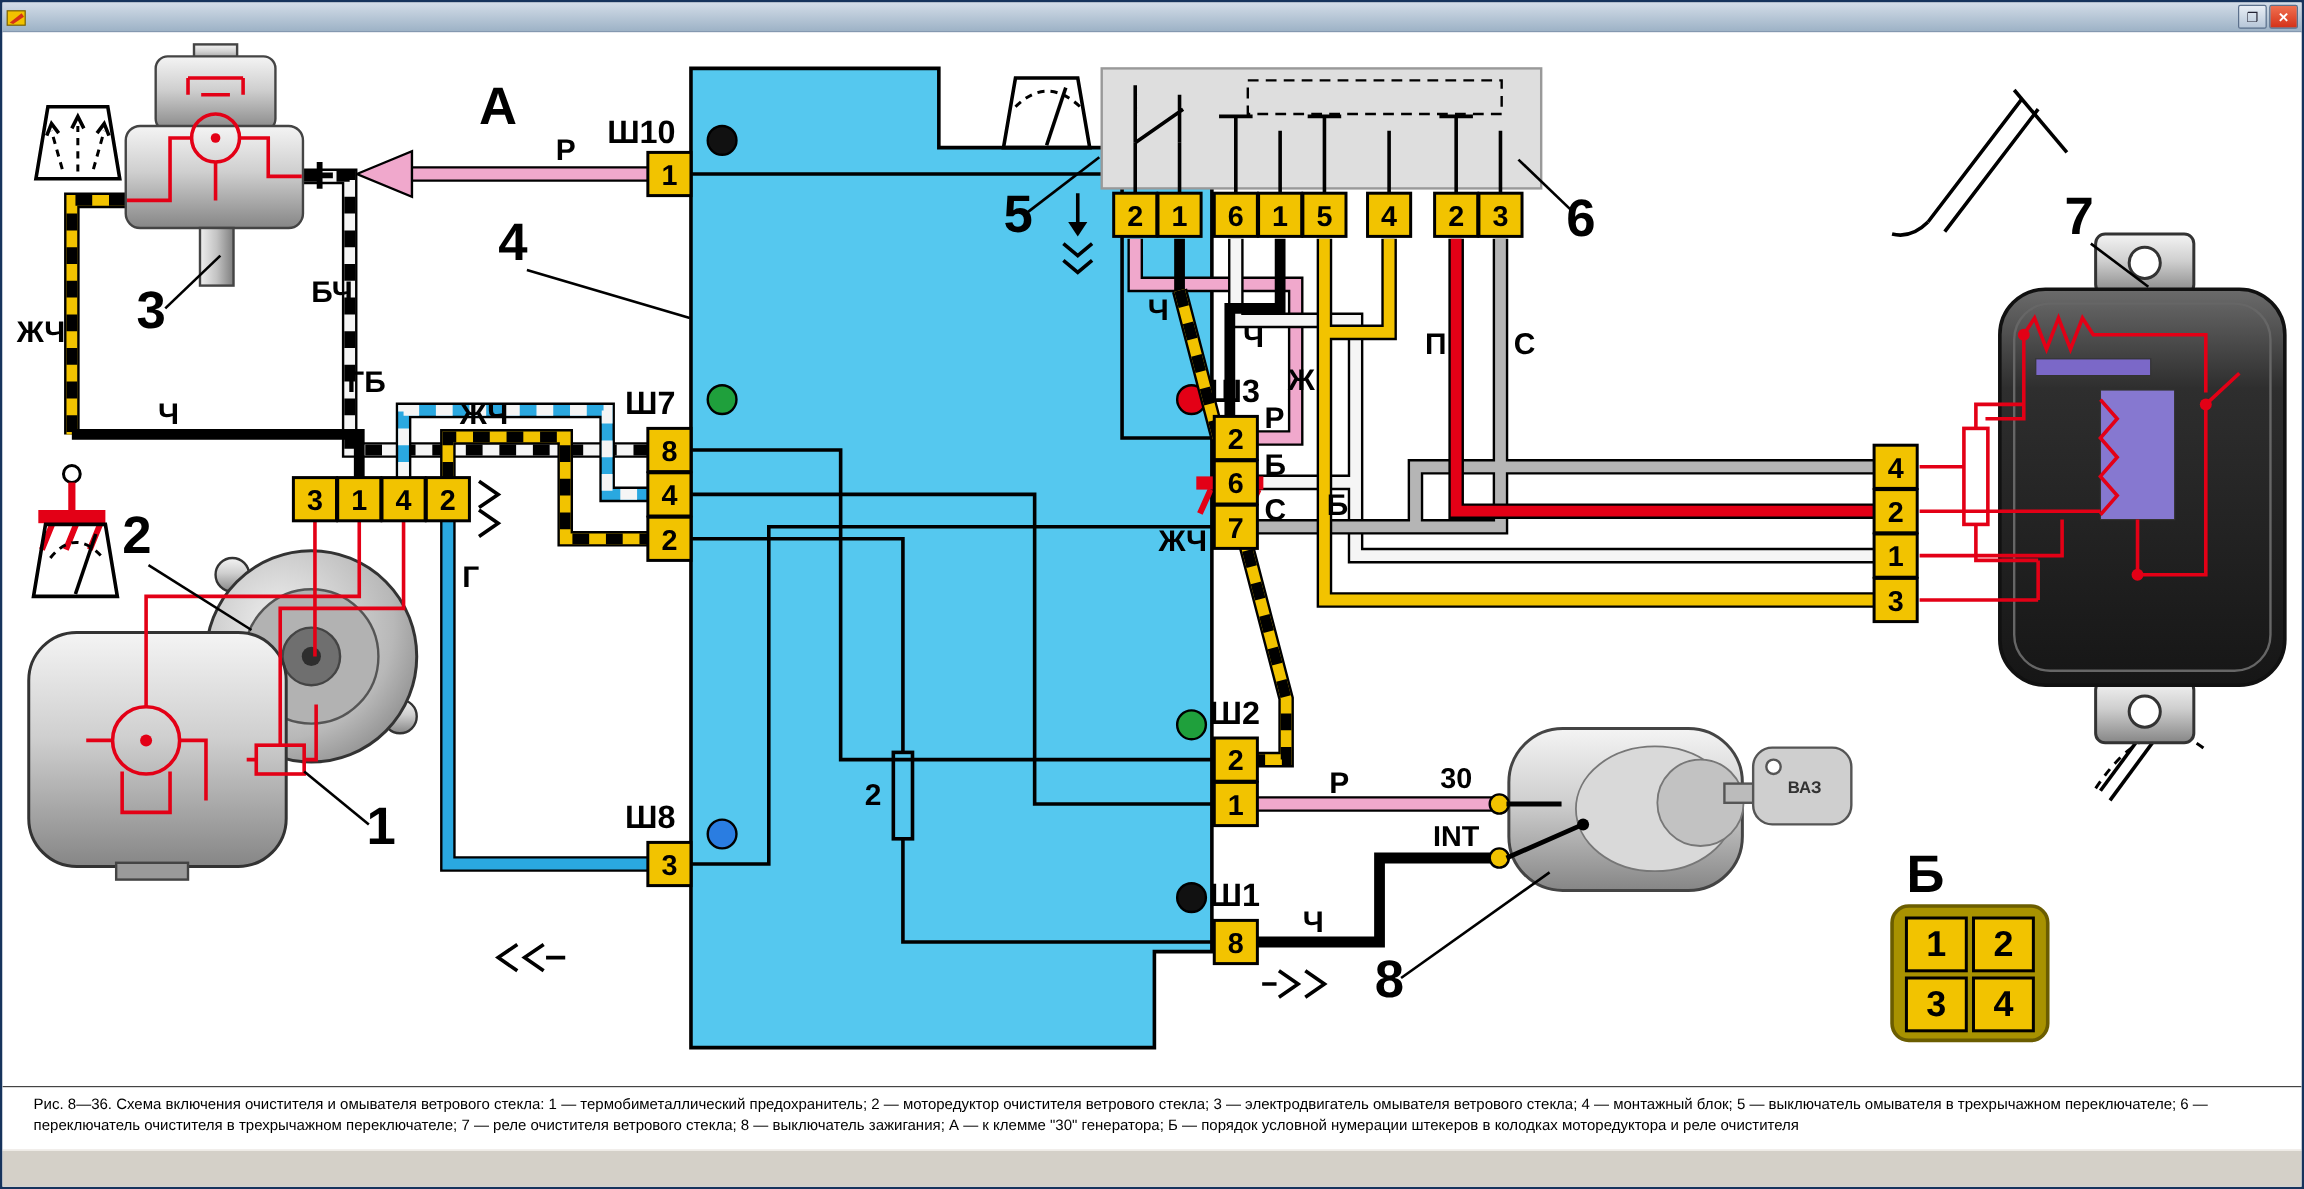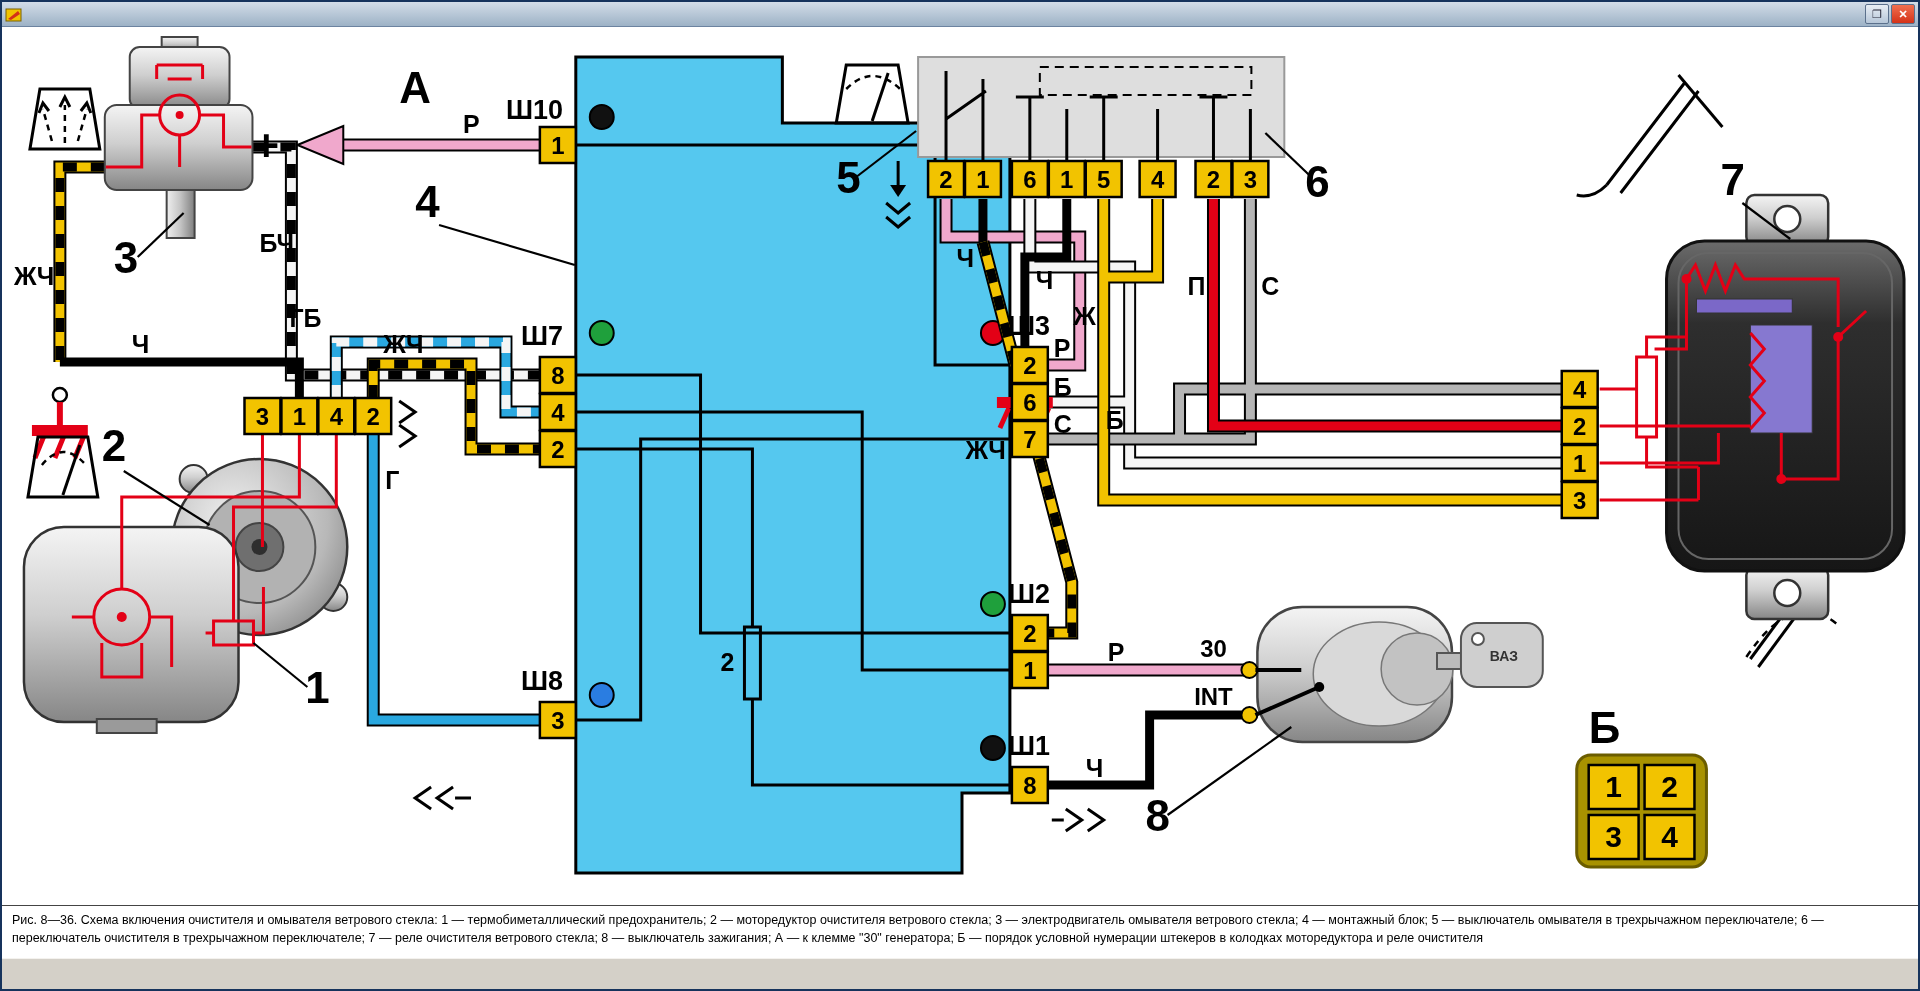--- a/index.html
+++ b/index.html
@@ -13,21 +13,21 @@
   .win-buttons{display:flex;gap:2px;}
   .win-btn{width:22px;height:18px;display:flex;align-items:center;justify-content:center;
            font-size:11px;border:1px solid #5b708c;border-radius:2px;cursor:default;}
   .win-btn.restore{background:linear-gradient(#e8eef5,#b6c6d8);color:#223;}
   .win-btn.close{background:linear-gradient(#f07050,#d43218);color:#fff;font-weight:bold;}
   
   .content{flex:0 0 878px;height:878px;background:#fff;position:relative;}
   .content svg{display:block;}
   
   .caption{flex:0 0 53px;box-sizing:border-box;border-top:1px solid #444;background:#fff;
-           padding:5px 10px;font-size:12.5px;line-height:1.45;color:#000;}
+           padding:5px 26px;font-size:12.5px;line-height:1.45;color:#000;}
   .bottombar{flex:1;background:#d4d0c8;border-top:1px solid #f4f2ee;}
   
   .wo{fill:none;stroke:#000;stroke-width:13;}
   .wc{fill:none;stroke-width:9;}
   .wd{fill:none;stroke-width:9;stroke-dasharray:14 14;}
   .bw{fill:none;stroke:#000;stroke-width:9;}
   .iln{fill:none;stroke:#000;stroke-width:3;}
   .red3{fill:none;stroke:#e30016;stroke-width:3;}
   .redW{fill:none;stroke:#e30016;stroke-width:6;}
   .ptr{stroke:#000;stroke-width:2.2;fill:none;}

